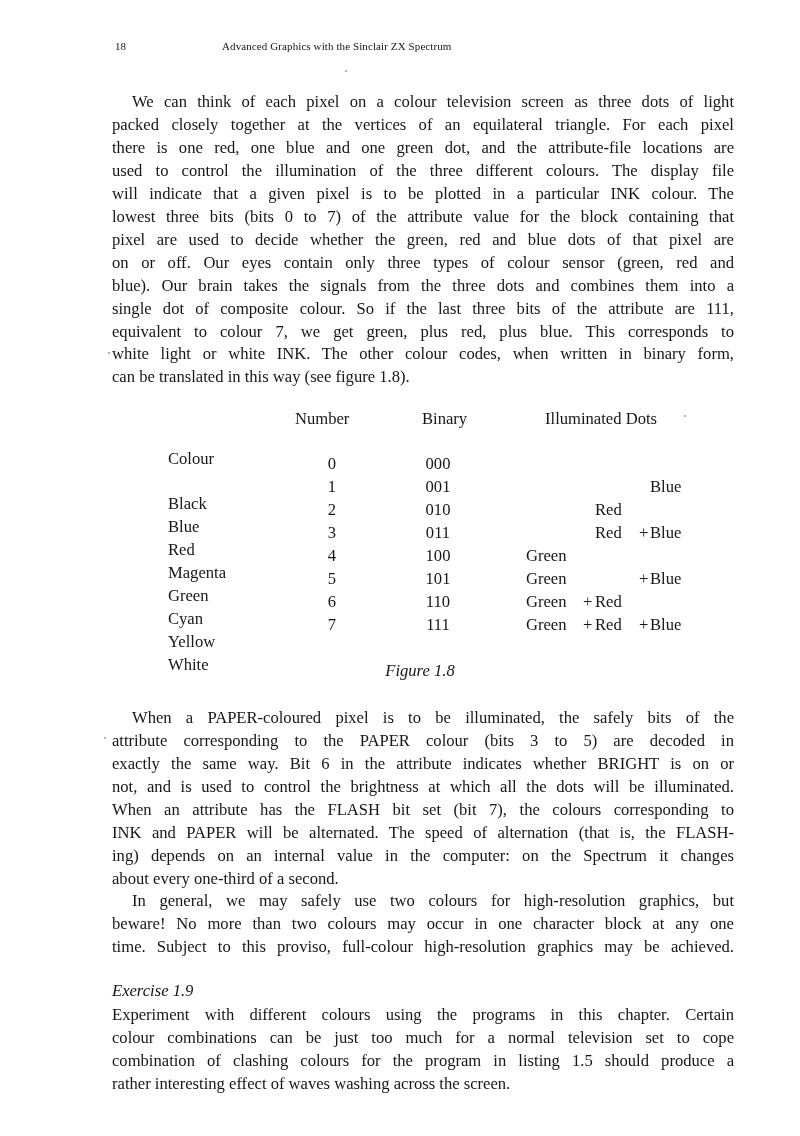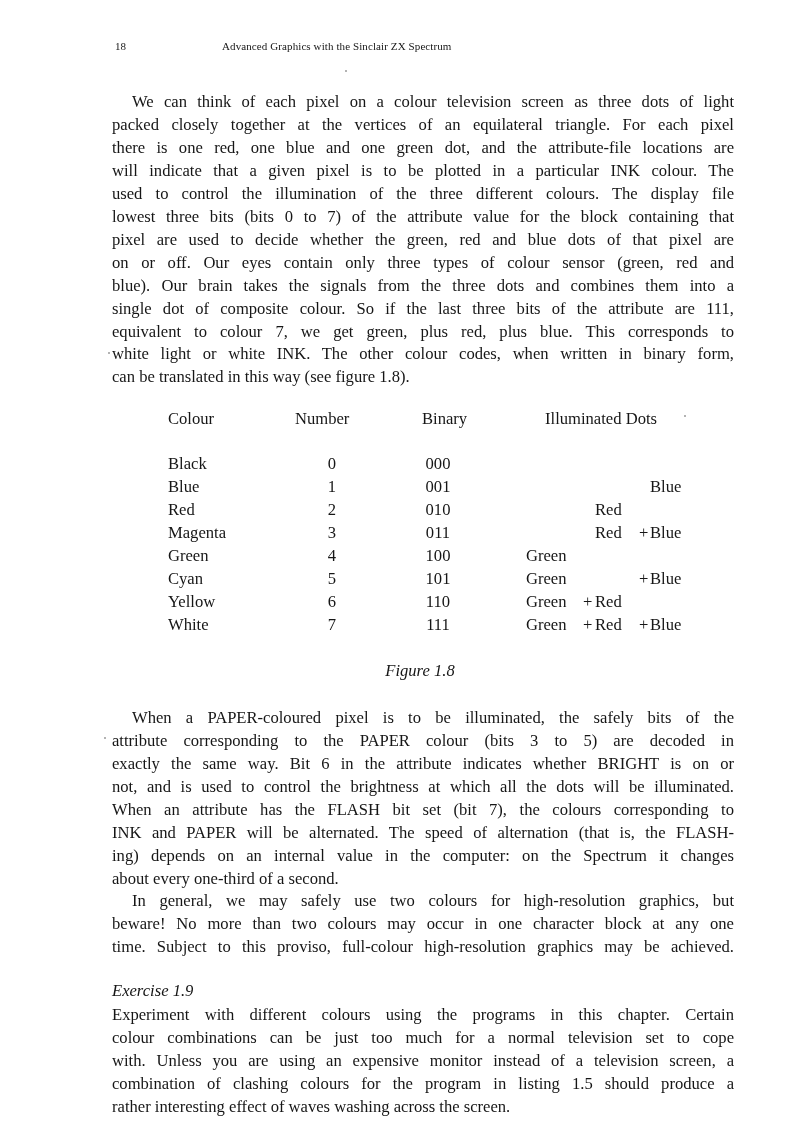--- a/index.html
+++ b/index.html
@@ -78,21 +78,21 @@
     left: 168px;
     top: 409px;
     width: 520px;
     font-size: 16.6px;
   }
   .table .cell {
     position: absolute;
     white-space: nowrap;
   }
   .table .th { top: 0; }
-  .col-colour { left: 0; }
+  .col-colour { left: 0; margin-top: 40px; }
   .col-number-h { left: 127px; }
   .col-binary-h { left: 254px; }
   .col-dots-h { left: 358px; margin-left: 19px; }
 
   .col-number { left: 158px; width: 12px; text-align: center; }
   .col-binary { left: 255px; width: 30px; text-align: center; }
   .col-dots { left: 358px; width: 155px; }
   .dots-green { position: absolute; left: 0; }
   .dots-red { position: absolute; left: 69px; }
   .dots-plus1 { position: absolute; left: 57px; }
@@ -123,22 +123,22 @@
 
   <div class="running-head">
     <span class="page-number">18</span>
     <span class="book-title">Advanced Graphics with the Sinclair ZX Spectrum</span>
   </div>
 
   <div class="para" id="para-1">
     <span class="line indent">We can think of each pixel on a colour television screen as three dots of light</span>
     <span class="line">packed closely together at the vertices of an equilateral triangle. For each pixel</span>
     <span class="line">there is one red, one blue and one green dot, and the attribute-file locations are</span>
+    <span class="line">used to control the illumination of the three different colours. The display file</span>
     <span class="line">will indicate that a given pixel is to be plotted in a particular INK colour. The</span>
-    <span class="line">used to control the illumination of the three different colours. The display file</span>
     <span class="line">lowest three bits (bits 0 to 7) of the attribute value for the block containing that</span>
     <span class="line">pixel are used to decide whether the green, red and blue dots of that pixel are</span>
     <span class="line">on or off. Our eyes contain only three types of colour sensor (green, red and</span>
     <span class="line">blue). Our brain takes the signals from the three dots and combines them into a</span>
     <span class="line">single dot of composite colour. So if the last three bits of the attribute are 111,</span>
     <span class="line">equivalent to colour 7, we get green, plus red, plus blue. This corresponds to</span>
     <span class="line">white light or white INK. The other colour codes, when written in binary form,</span>
     <span class="line last">can be translated in this way (see figure 1.8).</span>
   </div>
 
@@ -253,21 +253,20 @@
   <div class="para" id="para-3">
     <span class="line indent">In general, we may safely use two colours for high-resolution graphics, but</span>
     <span class="line">beware! No more than two colours may occur in one character block at any one</span>
     <span class="line">time. Subject to this proviso, full-colour high-resolution graphics may be achieved.</span>
   </div>
 
   <div class="exercise-title">Exercise 1.9</div>
   <div class="para" id="exercise-body">
     <span class="line">Experiment with different colours using the programs in this chapter. Certain</span>
     <span class="line">colour combinations can be just too much for a normal television set to cope</span>
-    <span class="line">with. Unless you are using an expensive monitor instead of a television screen, a</span>
     <span class="line">combination of clashing colours for the program in listing 1.5 should produce a</span>
     <span class="line last">rather interesting effect of waves washing across the screen.</span>
   </div>
 
   <span class="speck" style="left:345px;top:70px"></span>
   <span class="speck" style="left:684px;top:415px"></span>
   <span class="speck" style="left:108px;top:352px"></span>
   <span class="speck" style="left:104px;top:737px"></span>
 </div>
 

